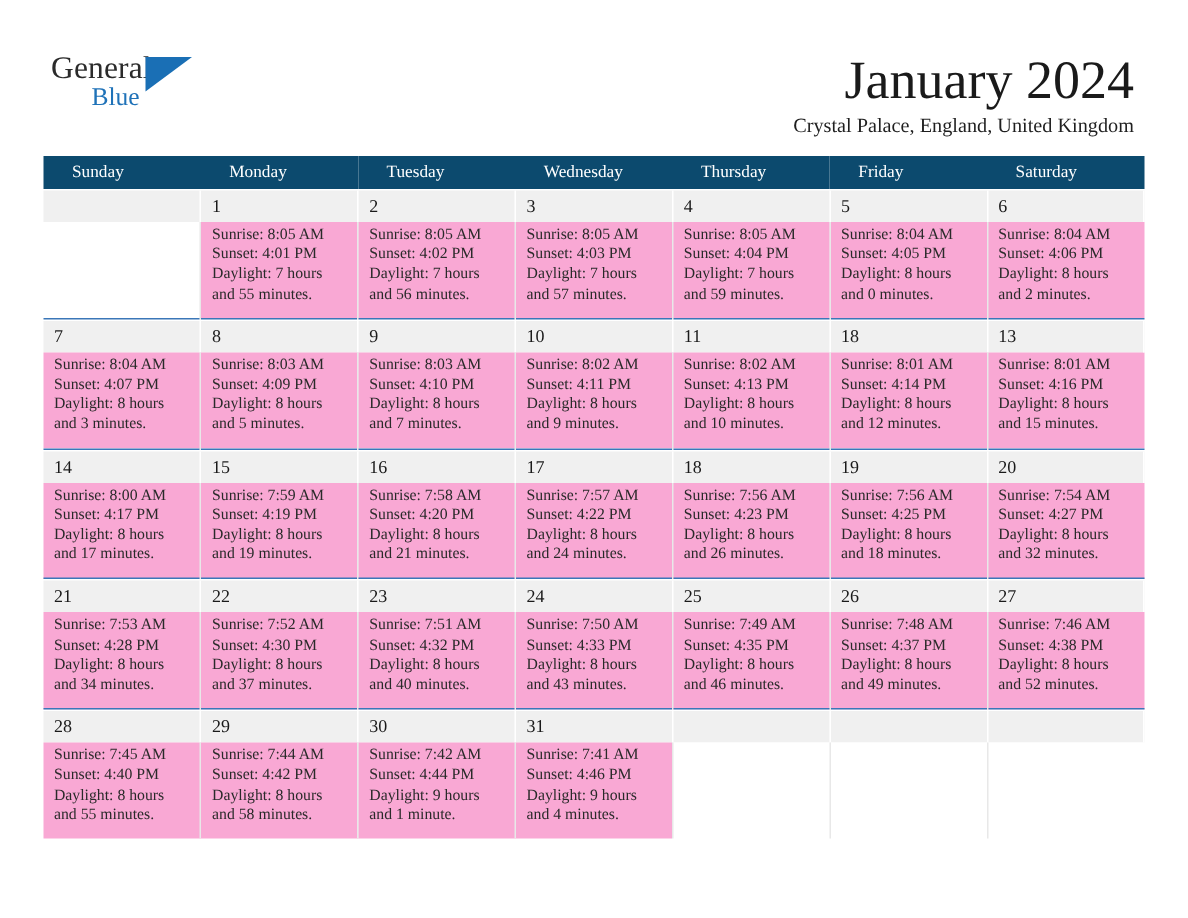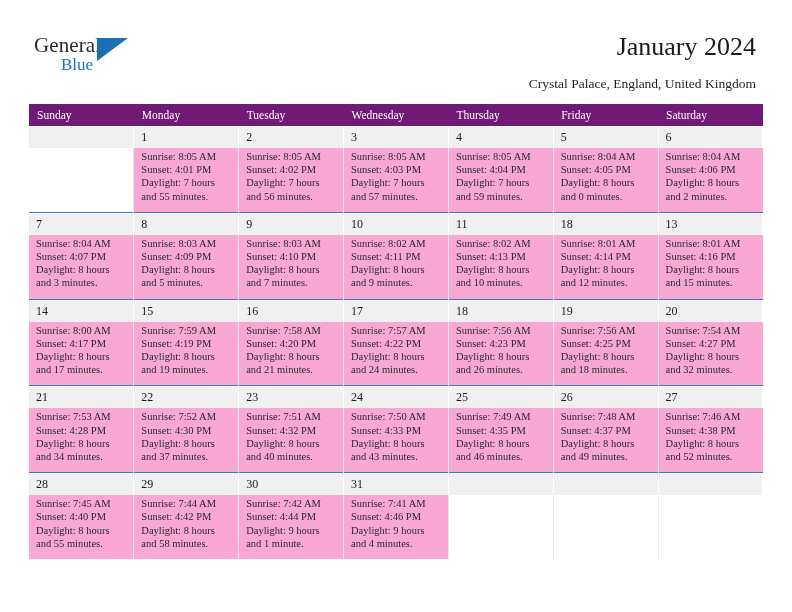--- a/index.html
+++ b/index.html
@@ -53,21 +53,21 @@
   .logo-tri {
     position: absolute;
     left: 63px; top: 5px;
     width: 0; height: 0;
     border-left: 31px solid #1a6fb5;
     border-bottom: 23px solid transparent;
   }
   .title {
     position: absolute;
     right: 36px; top: 32px;
-    font-size: 26px;
+    font-size: 36px;
     color: #1a1a1a;
     white-space: nowrap;
     text-align: right;
   }
   .subtitle {
     position: absolute;
     right: 36px; top: 76px;
     font-size: 13.5px;
     color: #1f1f1f;
     white-space: nowrap;
@@ -80,26 +80,26 @@
     width: 734px;
   }
   table.grid {
     width: 734px;
     border-collapse: collapse;
     table-layout: fixed;
   }
   table.grid col { width: 104.85px; }
 
   thead th {
-    background: #701a75;
+    background: #0c4a6e;
     color: #ffffff;
     font-size: 11.5px;
     font-weight: normal;
     text-align: left;
-    padding: 5px 0 5px 8px;
+    padding: 5px 0 5px 19px;
     height: 11px;
     border: none;
   }
 
   tr.week-sep td {
     height: 1px;
     padding: 0;
     background: #ffffff;
     border-top: 1px solid #3b77b8;
   }

